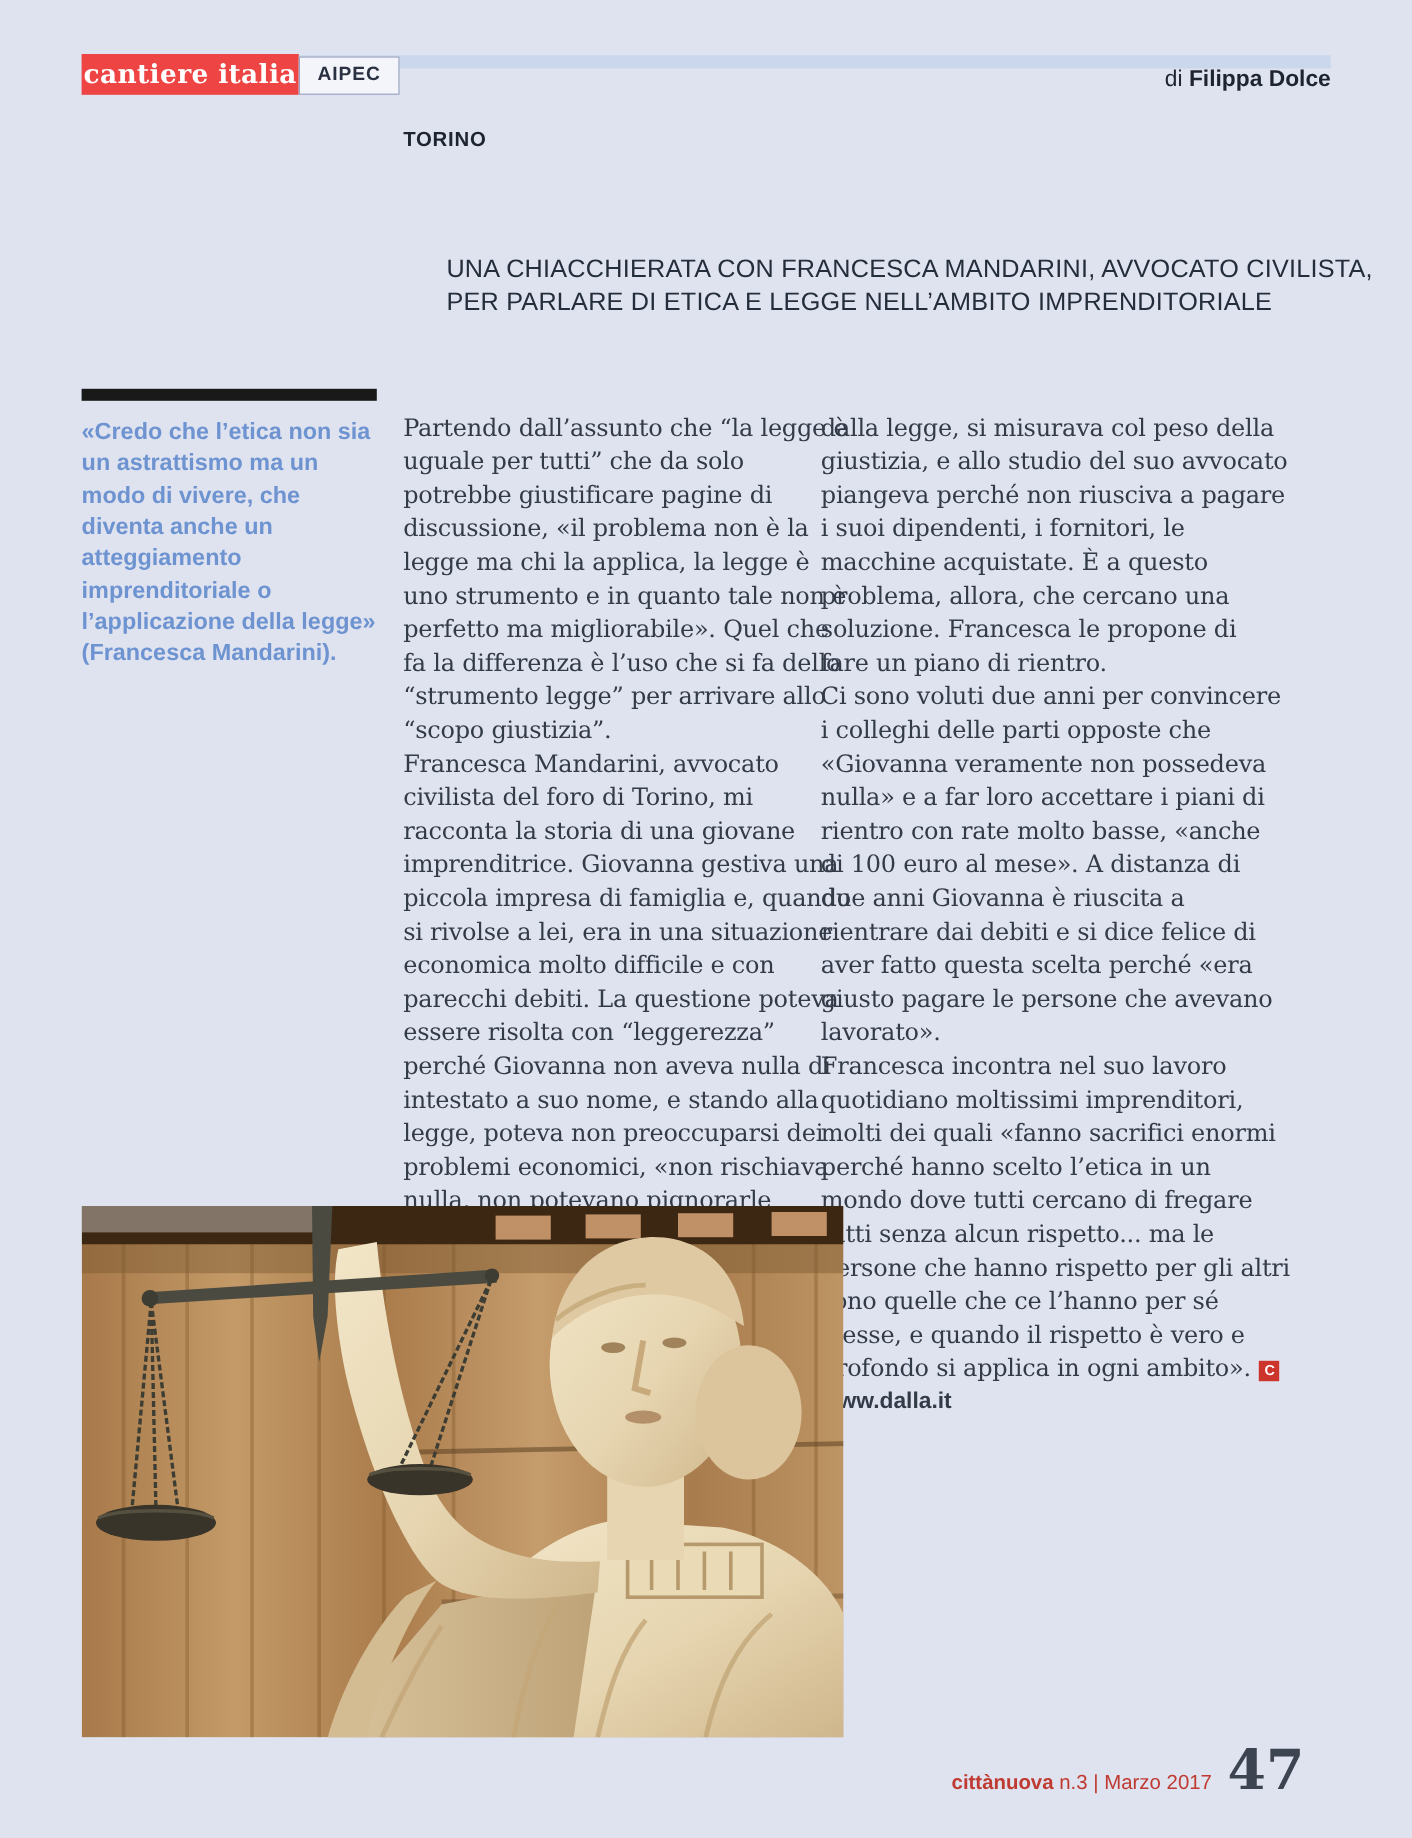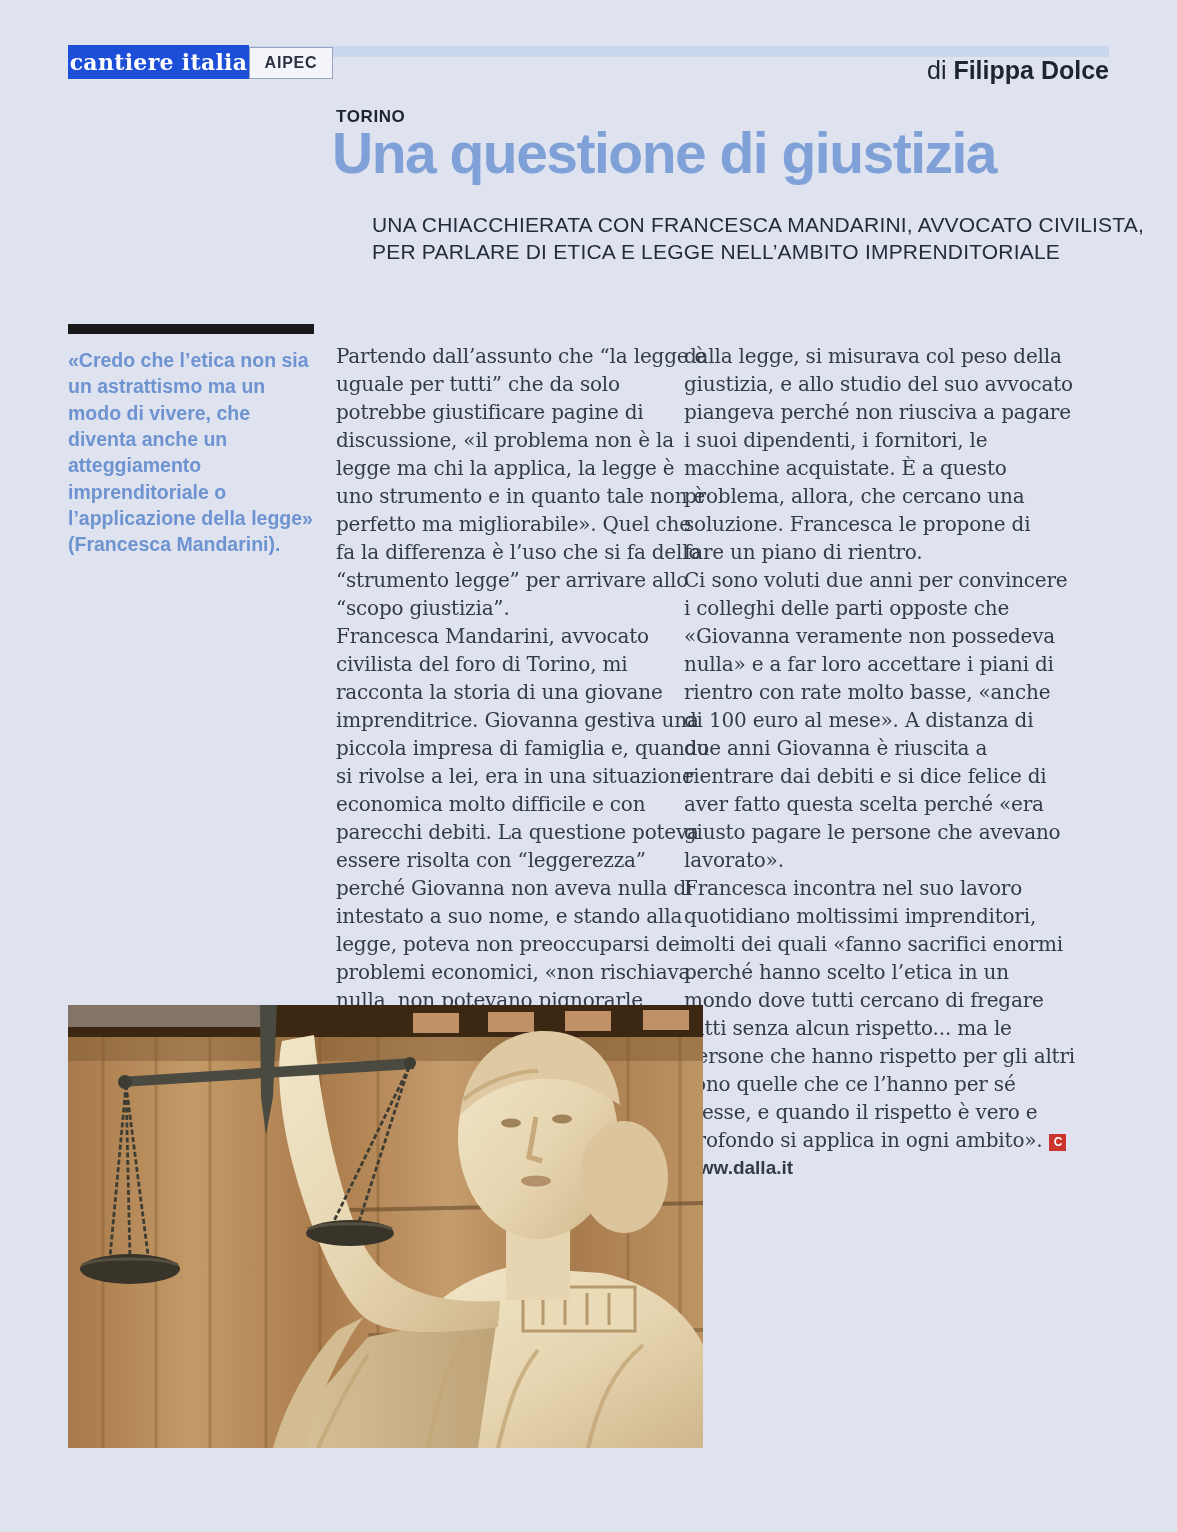--- a/index.html
+++ b/index.html
@@ -1,28 +1,28 @@
 <!DOCTYPE html>
 <html lang="it"><head>
 <meta charset="utf-8">
 <style>
   html,body{margin:0;padding:0;}
   body{background:#dfe2ef;font-family:"Liberation Sans","DejaVu Sans",sans-serif;}
   .page{position:relative;width:1177px;height:1532px;background:#dfe2ef;overflow:hidden;margin:0 auto;}
 
   
   .topbar-rule{position:absolute;left:68px;top:46px;width:1041px;height:11px;background:#cbd7ec;}
-  .brand-tab{position:absolute;left:68px;top:45px;width:181px;height:34px;background:#1d4ed8;
+  .brand-tab{position:absolute;left:68px;top:45px;width:181px;height:34px;background:#ef4444;
     display:flex;align-items:center;justify-content:center;}
   .brand-tab span{color:#ffffff;font-family:"DejaVu Serif","Liberation Serif",serif;
     font-weight:bold;font-size:22px;letter-spacing:.3px;}
   .aipec-tab{position:absolute;left:249px;top:47px;width:84px;height:32px;background:#f3f5fb;
     border:1px solid #97a3c0;box-sizing:border-box;display:flex;align-items:center;justify-content:center;}
   .aipec-tab span{color:#2a3140;font-weight:bold;font-size:16px;letter-spacing:.8px;text-align:center;}
-  .byline{position:absolute;top:56px;right:68px;font-size:25px;color:#1d2531;}
+  .byline{position:absolute;top:56px;right:68px;font-size:19px;color:#1d2531;}
   .byline b{font-weight:bold;}
 
   
   .kicker{position:absolute;left:336px;top:107px;font-size:17px;font-weight:bold;color:#1d2531;letter-spacing:.6px;}
   .headline{position:absolute;left:332px;top:124px;font-size:57px;font-weight:bold;color:#7fa1d7;
     letter-spacing:-1.5px;line-height:1.05;}
   .standfirst{position:absolute;left:336px;top:211px;width:790px;font-size:21px;font-weight:500;
     color:#242d3b;line-height:1.3;letter-spacing:.2px;margin-left:36px;}
 
   
@@ -61,21 +61,20 @@
   <div class="topbar-rule"></div>
   <div class="brand-tab">
     <span>cantiere italia</span>
   </div>
   <div class="aipec-tab">
     <span>AIPEC</span>
   </div>
   <div class="byline"><span>di </span><b>Filippa Dolce</b></div>
 
   <div class="kicker">TORINO</div>
-  <h1 class="headline" style="margin:0;">Una questione di giustizia</h1>
   <div class="standfirst">
     <div>UNA CHIACCHIERATA CON FRANCESCA MANDARINI, AVVOCATO CIVILISTA,</div>
     <div>PER PARLARE DI ETICA E LEGGE NELL’AMBITO IMPRENDITORIALE</div>
   </div>
 
   <div class="pull-quote">
     <div class="bar"></div>
     <div class="text">«Credo che l’etica non sia un astrattismo ma un modo di vivere, che diventa anche un atteggiamento imprenditoriale o l’applicazione della legge» (Francesca Mandarini).</div>
   </div>
 
@@ -181,14 +180,18 @@
           <line x1="341" y1="62" x2="290" y2="220"></line>
         </g>
         <ellipse cx="62" cy="264" rx="50" ry="15" fill="#38342a"></ellipse>
         <path d="M14,260 C30,252 94,252 110,260" stroke="#55503f" stroke-width="3" fill="none"></path>
         <ellipse cx="282" cy="228" rx="44" ry="13" fill="#38342a"></ellipse>
         <path d="M240,224 C255,217 310,217 324,224" stroke="#55503f" stroke-width="3" fill="none"></path>
       </g>
     </svg>
   </div>
 
+  <div class="footer">
+    <div class="issue"><b>cittànuova</b><span> n.3 | Marzo 2017</span></div>
+    <div class="page-num">47</div>
+  </div>
 
 </div>
 
 </body></html>

